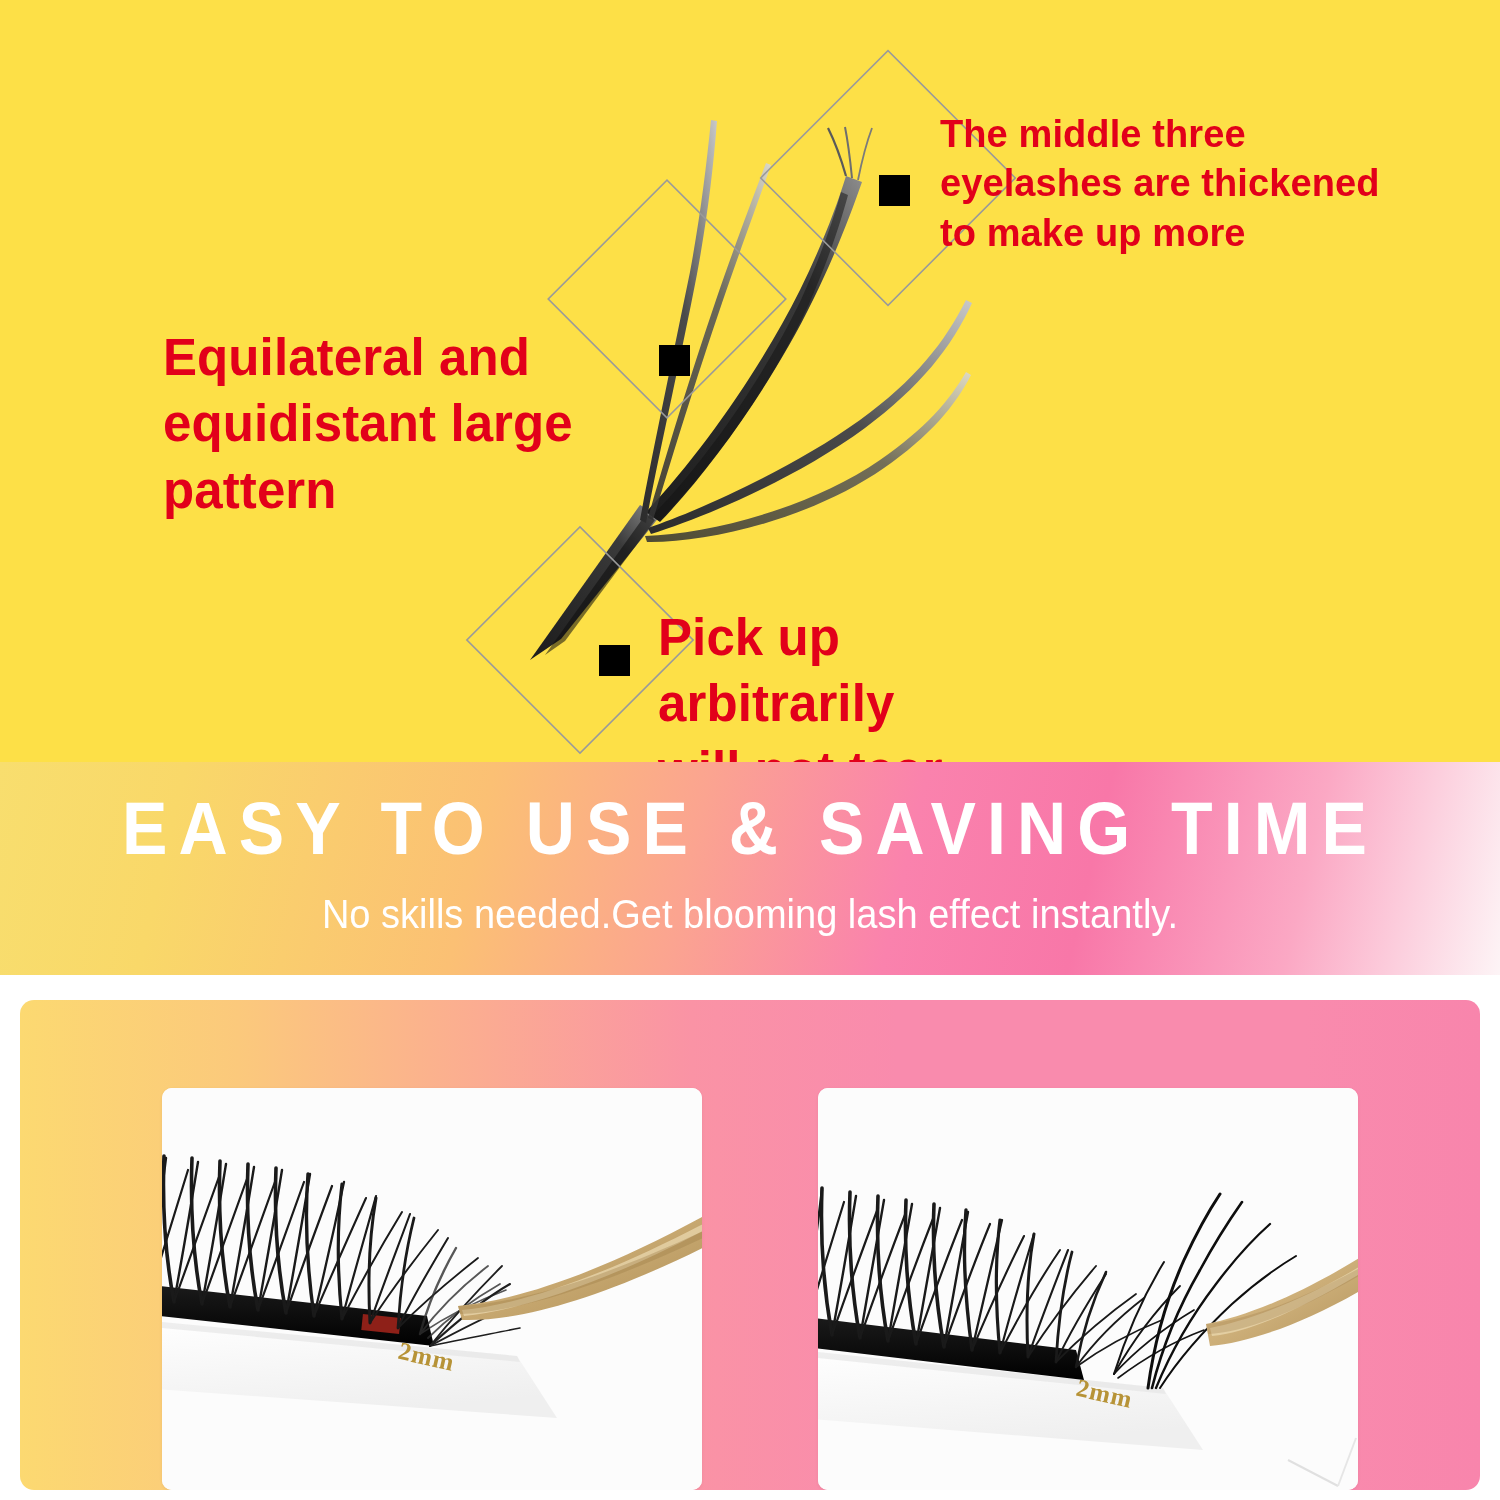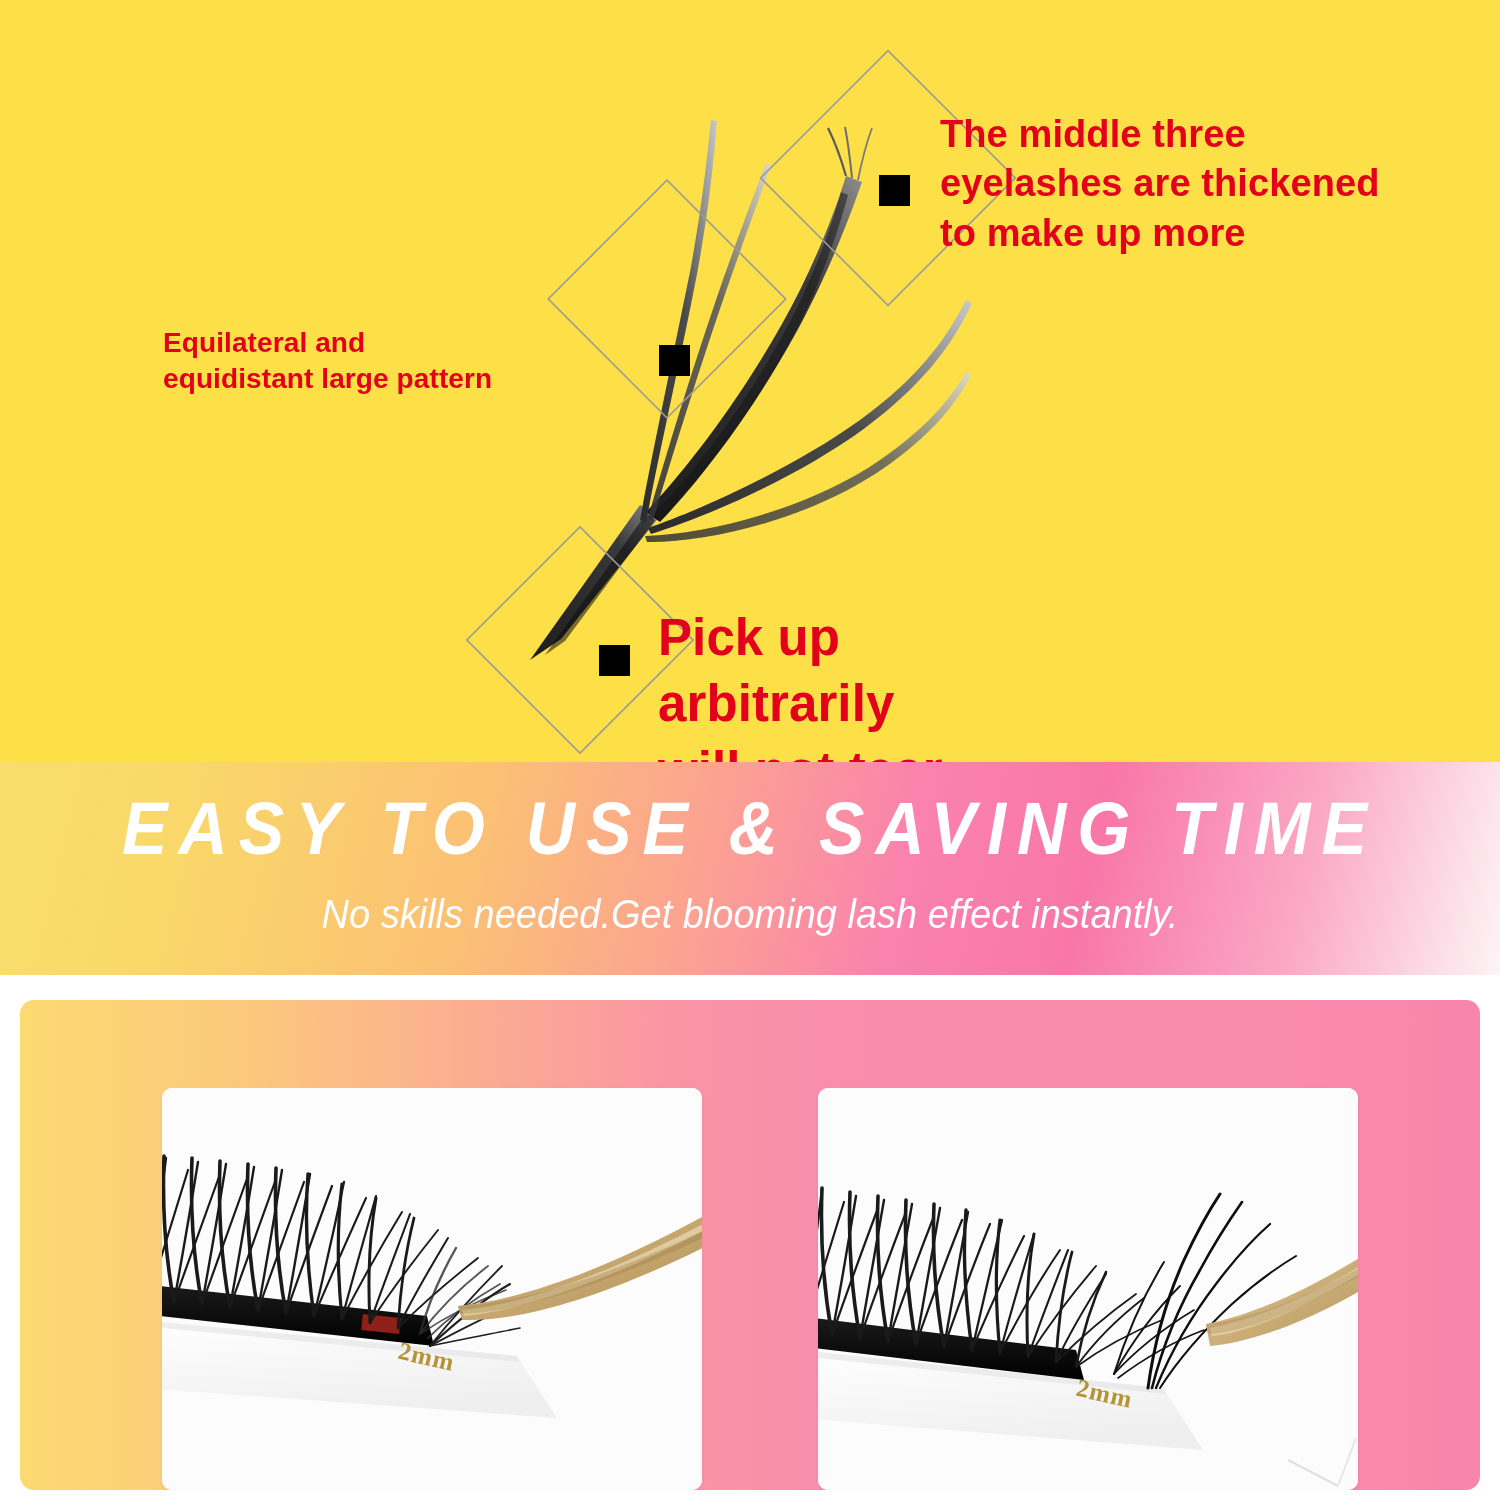--- a/index.html
+++ b/index.html
@@ -5,28 +5,28 @@
   html,body{margin:0;padding:0;background:#ffffff;}
   body{width:1500px;height:1500px;overflow:hidden;font-family:"Liberation Sans","DejaVu Sans",sans-serif;}
   .page{position:relative;width:1500px;height:1500px;background:#ffffff;}
 
   
   .diagram{position:absolute;left:0;top:0;width:1500px;height:762px;background:#fde047;overflow:hidden;}
   .diagram-svg{position:absolute;left:0;top:0;width:1500px;height:762px;}
 
   .callout{position:absolute;color:#e2001a;font-weight:700;line-height:1.30;letter-spacing:.1px;white-space:pre-line;}
   .callout.c-right{left:940px;top:110px;font-size:38px;width:470px;}
-  .callout.c-left{left:163px;top:325px;font-size:28px;width:480px;}
+  .callout.c-left{left:163px;top:325px;font-size:51px;width:480px;}
   .callout.c-bottom{left:658px;top:605px;font-size:51px;width:420px;}
 
   
   .banner{position:absolute;left:0;top:762px;width:1500px;height:213px;
     background:linear-gradient(103deg,#f8de6e 0%,#f9d869 12%,#fbc074 32%,#fba490 46%,#fa82ad 60%,#f877a8 72%,#fba8c4 86%,#fdf4f6 100%);
     overflow:hidden;}
-  .banner-inner{position:absolute;left:0;top:0;width:1500px;height:213px;font-style:italic;}
+  .banner-inner{position:absolute;left:0;top:0;width:1500px;height:213px;}
   .headline{position:absolute;left:0;top:30px;width:1500px;text-align:center;
     color:#ffffff;font-size:74px;font-weight:700;letter-spacing:12px;
     font-family:"Liberation Sans Narrow","Liberation Sans",sans-serif;
     transform:scaleX(.92);transform-origin:50% 50%;line-height:1;}
   .subline{position:absolute;left:0;top:132px;width:1500px;text-align:center;
     color:#ffffff;font-size:40px;font-weight:400;letter-spacing:0px;
     transform:scaleX(.95);transform-origin:50% 50%;line-height:1;}
 
   
   .panel{position:absolute;left:20px;top:1000px;width:1460px;height:490px;border-radius:14px;

